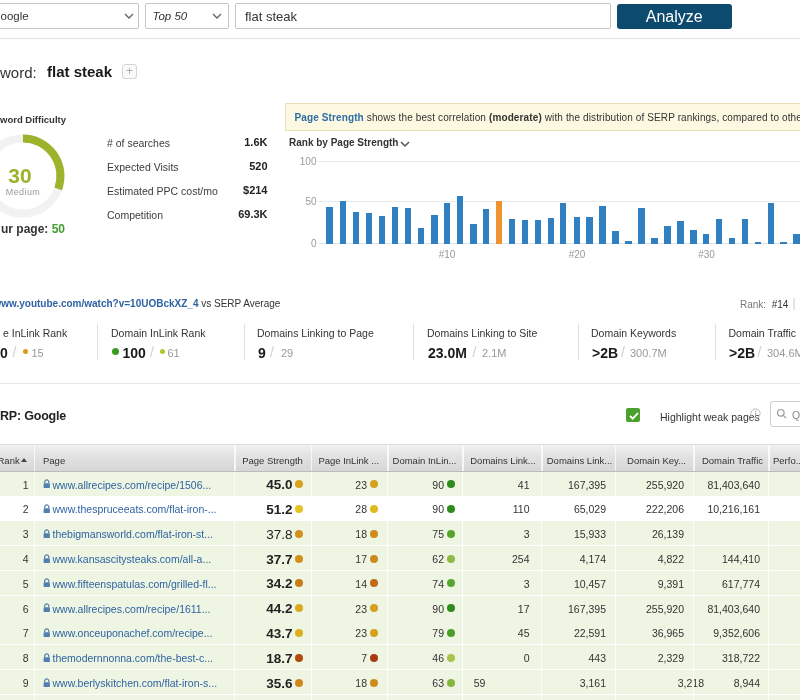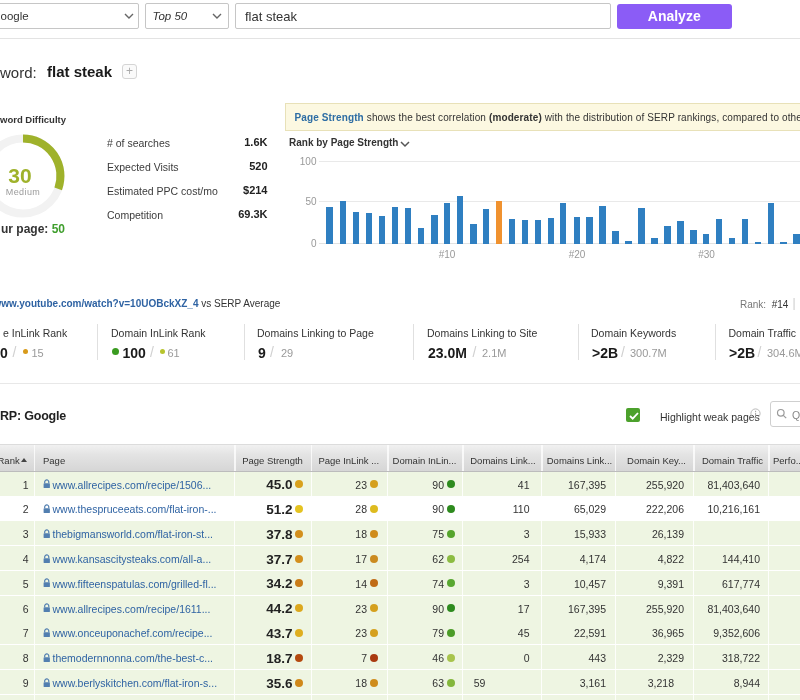--- a/index.html
+++ b/index.html
@@ -15,21 +15,21 @@
 <svg class="abs" style="left:124px;top:13px;" width="10" height="7" viewBox="0 0 10 7">
     <path d="M1 1 L5.0 5 L9 1" fill="none" stroke="#666" stroke-width="1.4"></path>
   </svg>
 <div class="abs ctl" style="left:144.5px;top:3px;width:84px;height:26px;"></div>
 <div class="abs" style="left:152.5px;top:9.5px;font-size:11.5px;color:#333;font-style:italic;">Top 50</div>
 <svg class="abs" style="left:212px;top:13px;" width="10" height="7" viewBox="0 0 10 7">
     <path d="M1 1 L5.0 5 L9 1" fill="none" stroke="#666" stroke-width="1.4"></path>
   </svg>
 <div class="abs ctl" style="left:234.5px;top:3px;width:376px;height:26px;"></div>
 <div class="abs" style="left:245px;top:9px;font-size:13px;color:#333;">flat steak</div>
-<div class="abs" style="left:617px;top:3.5px;width:114.5px;height:25.5px;background:#8b5cf6;border-radius:3px;color:#fff;font-weight:bold;font-size:14px;text-align:center;line-height:25.5px;">Analyze</div>
+<div class="abs" style="left:617px;top:3.5px;width:114.5px;height:25.5px;background:#0c4a6e;border-radius:3px;color:#fff;font-weight:normal;font-size:16px;text-align:center;line-height:25.5px;">Analyze</div>
 <div class="abs" style="left:0;top:38px;width:800px;height:1px;background:#e3e3e3;"></div>
 <div class="abs" style="left:0px;top:64px;font-size:15px;color:#333;">word:</div>
 <div class="abs" style="left:47px;top:63px;font-size:15px;font-weight:bold;color:#1a1a1a;">flat steak</div>
 <div class="abs" style="left:122px;top:64px;width:13px;height:13px;border:1px solid #d5d5d5;border-radius:3px;background:#fafafa;color:#aaa;font-size:12px;text-align:center;line-height:12px;">+</div>
 <div class="abs" style="left:0px;top:114px;font-size:9.5px;font-weight:bold;color:#333;">word Difficulty</div>
 <svg class="abs" style="left:-19px;top:133.5px;" width="85" height="85" viewBox="0 0 85 85">
   <circle cx="42" cy="42" r="37.5" fill="none" stroke="#f2f2f2" stroke-width="8"></circle>
   <path d="M 42 4.5 A 37.5 37.5 0 0 1 77.2 54.8" fill="none" stroke="#9fb22b" stroke-width="8"></path>
 </svg>
 <div class="abs" style="left:-22px;top:164px;width:84px;text-align:center;font-size:21px;font-weight:bold;color:#9fb22b;">30</div>
@@ -211,21 +211,21 @@
 <div class="abs" style="left:506px;top:503.3px;width:100px;text-align:right;font-size:10.5px;color:#333;">65,029</div>
 <div class="abs" style="left:584px;top:503.3px;width:100px;text-align:right;font-size:10.5px;color:#333;">222,206</div>
 <div class="abs" style="left:660px;top:503.3px;width:100px;text-align:right;font-size:10.5px;color:#333;">10,216,161</div>
 <div class="abs" style="left:0;top:521.1px;width:800px;height:24.0px;background:#eef5e2;"></div>
 <div class="abs" style="left:0;top:528.1px;width:28.5px;text-align:right;font-size:10.5px;color:#333;">3</div>
 <svg class="abs" style="left:43px;top:528.7px;" width="7.5" height="9.5" viewBox="0 0 7.5 9.5">
     <path d="M1.7 4.3 V3 a2.05 2.05 0 0 1 4.1 0 V4.3" fill="none" stroke="#527fb0" stroke-width="1.2"></path>
     <rect x="0.6" y="4.3" width="6.3" height="4.8" rx="0.7" fill="#527fb0"></rect>
   </svg>
 <div class="abs" style="left:52.5px;top:528.1px;font-size:10.5px;color:#2f63a3;">thebigmansworld.com/flat-iron-st...</div>
-<div class="abs" style="left:200px;top:526.7px;width:92.5px;text-align:right;font-size:13.5px;font-weight:bold;color:#222;">37.8</div>
+<div class="abs" style="left:200px;top:526.7px;width:92.5px;text-align:right;font-size:13.5px;font-weight:normal;color:#222;">37.8</div>
 <div class="abs" style="left:295px;top:529.7px;width:8px;height:8px;border-radius:50%;background:#d38f1c;"></div>
 <div class="abs" style="left:277px;top:528.1px;width:90px;text-align:right;font-size:10.5px;color:#333;">18</div>
 <div class="abs" style="left:369.5px;top:529.7px;width:8px;height:8px;border-radius:50%;background:#cf8c1c;"></div>
 <div class="abs" style="left:354px;top:528.1px;width:90px;text-align:right;font-size:10.5px;color:#333;">75</div>
 <div class="abs" style="left:446.5px;top:529.7px;width:8px;height:8px;border-radius:50%;background:#55a42c;"></div>
 <div class="abs" style="left:429.5px;top:528.1px;width:100px;text-align:right;font-size:10.5px;color:#333;">3</div>
 <div class="abs" style="left:506px;top:528.1px;width:100px;text-align:right;font-size:10.5px;color:#333;">15,933</div>
 <div class="abs" style="left:584px;top:528.1px;width:100px;text-align:right;font-size:10.5px;color:#333;">26,139</div>
 <div class="abs" style="left:660px;top:528.1px;width:100px;text-align:right;font-size:10.5px;color:#333;margin-top:16px;">1,508,057</div>
 <div class="abs" style="left:0;top:545.9px;width:800px;height:24.0px;background:#eef5e2;"></div>
@@ -321,21 +321,21 @@
   </svg>
 <div class="abs" style="left:52.5px;top:676.9px;font-size:10.5px;color:#2f63a3;">www.berlyskitchen.com/flat-iron-s...</div>
 <div class="abs" style="left:200px;top:675.5px;width:92.5px;text-align:right;font-size:13.5px;font-weight:bold;color:#222;">35.6</div>
 <div class="abs" style="left:295px;top:678.5px;width:8px;height:8px;border-radius:50%;background:#d0881a;"></div>
 <div class="abs" style="left:277px;top:676.9px;width:90px;text-align:right;font-size:10.5px;color:#333;">18</div>
 <div class="abs" style="left:369.5px;top:678.5px;width:8px;height:8px;border-radius:50%;background:#cf8c1c;"></div>
 <div class="abs" style="left:354px;top:676.9px;width:90px;text-align:right;font-size:10.5px;color:#333;">63</div>
 <div class="abs" style="left:446.5px;top:678.5px;width:8px;height:8px;border-radius:50%;background:#84b73c;"></div>
 <div class="abs" style="left:429.5px;top:676.9px;width:100px;text-align:center;font-size:10.5px;color:#333;">59</div>
 <div class="abs" style="left:506px;top:676.9px;width:100px;text-align:right;font-size:10.5px;color:#333;">3,161</div>
-<div class="abs" style="left:584px;top:676.9px;width:90px;text-align:right;font-size:10.5px;color:#333;">3,218</div>
+<div class="abs" style="left:584px;top:676.9px;width:100px;text-align:right;font-size:10.5px;color:#333;padding-left:20px;">3,218</div>
 <div class="abs" style="left:660px;top:676.9px;width:100px;text-align:right;font-size:10.5px;color:#333;">8,944</div>
 <div class="abs" style="left:0;top:694.7px;width:800px;height:5.3px;background:#eef5e2;"></div>
 <div class="abs" style="left:33.5px;top:471.5px;width:1px;height:228.5px;background:rgba(255,255,255,0.85);"></div>
 <div class="abs" style="left:234px;top:471.5px;width:1px;height:228.5px;background:rgba(255,255,255,0.85);"></div>
 <div class="abs" style="left:310.5px;top:471.5px;width:1px;height:228.5px;background:rgba(255,255,255,0.85);"></div>
 <div class="abs" style="left:387px;top:471.5px;width:1px;height:228.5px;background:rgba(255,255,255,0.85);"></div>
 <div class="abs" style="left:462px;top:471.5px;width:1px;height:228.5px;background:rgba(255,255,255,0.85);"></div>
 <div class="abs" style="left:541px;top:471.5px;width:1px;height:228.5px;background:rgba(255,255,255,0.85);"></div>
 <div class="abs" style="left:614.5px;top:471.5px;width:1px;height:228.5px;background:rgba(255,255,255,0.85);"></div>
 <div class="abs" style="left:693px;top:471.5px;width:1px;height:228.5px;background:rgba(255,255,255,0.85);"></div>

